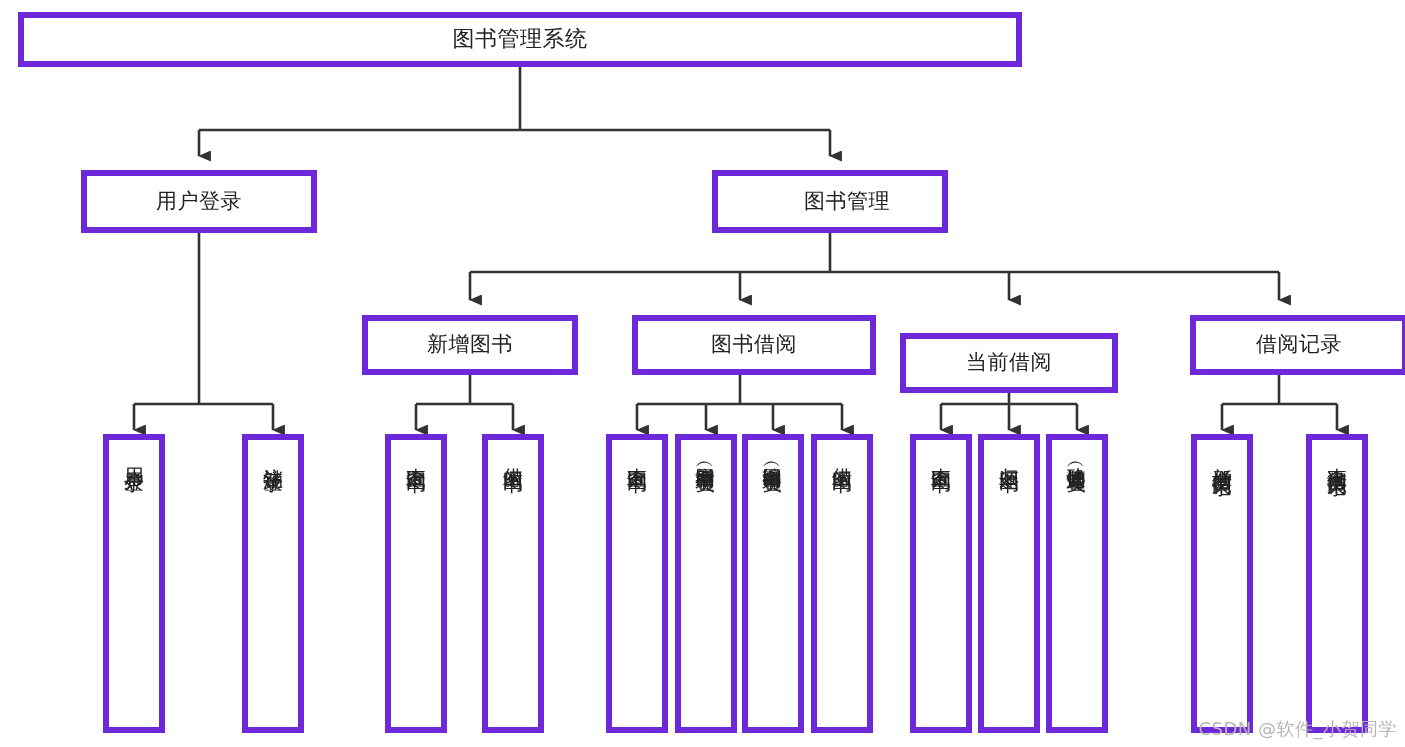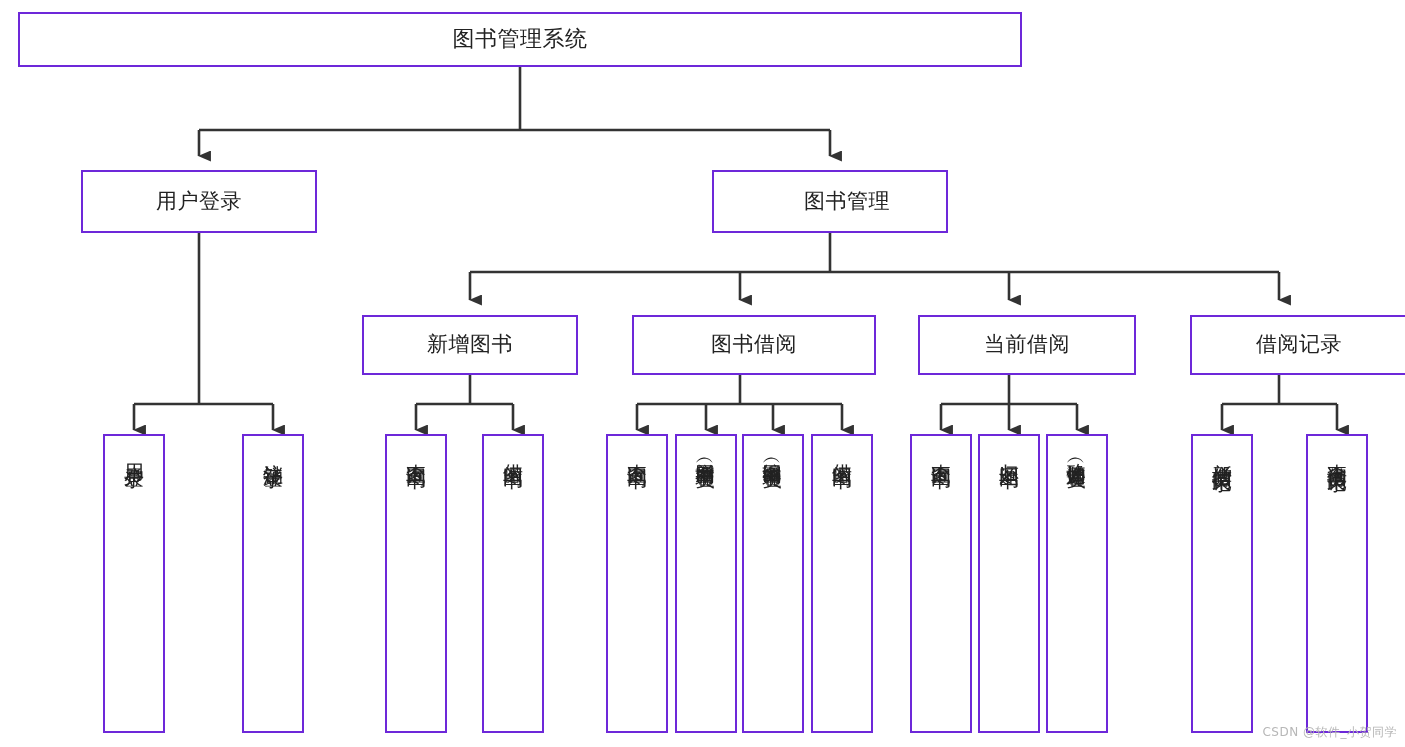--- a/index.html
+++ b/index.html
@@ -23,21 +23,21 @@
     left: 0;
     top: 0;
     width: 1405px;
     height: 747px;
     pointer-events: none;
   }
   .node {
     position: absolute;
     box-sizing: border-box;
     background: #ffffff;
-    border: 2px solid #6d28d9;
+    border: 6px solid #6d28d9;
     display: flex;
     align-items: center;
     justify-content: center;
     z-index: 3;
   }
   .node .node-label {
     color: #222222;
     text-align: center;
     line-height: 1.12;
     white-space: pre;
@@ -64,21 +64,21 @@
     display: block;
   }
   .node.vert.tall-label .node-label {
     font-size: 19px;
     letter-spacing: 1px;
   }
   #watermark {
     position: absolute;
     right: 8px;
     bottom: 6px;
-    font-size: 12px;
+    font-size: 18px;
     color: #b7b7b7;
     z-index: 6;
     white-space: nowrap;
     letter-spacing: 0.5px;
   }
 </style>
 </head>
 <body>
 
 <div id="diagram-root">
@@ -146,21 +146,21 @@
   </div>
 
   <div class="node horiz" style="left:362px; top:315px; width:216px; height:60px;">
     <span class="node-label">新增图书</span>
   </div>
 
   <div class="node horiz" style="left:632px; top:315px; width:244px; height:60px;">
     <span class="node-label">图书借阅</span>
   </div>
 
-  <div class="node horiz" style="left:900px; top:315px; width:218px; height:60px;margin-left:18px;">
+  <div class="node horiz" style="left:900px; top:333px; width:218px; height:60px;">
     <span class="node-label">当前借阅</span>
   </div>
 
   <div class="node horiz" style="left:1170px; top:315px; width:218px; height:60px;margin-left:20px;">
     <span class="node-label">借阅记录</span>
   </div>
 
   <div class="node vert" style="left:103px; top:434px; width:62px; height:299px;">
     <span class="node-label">用户登录</span>
   </div>

